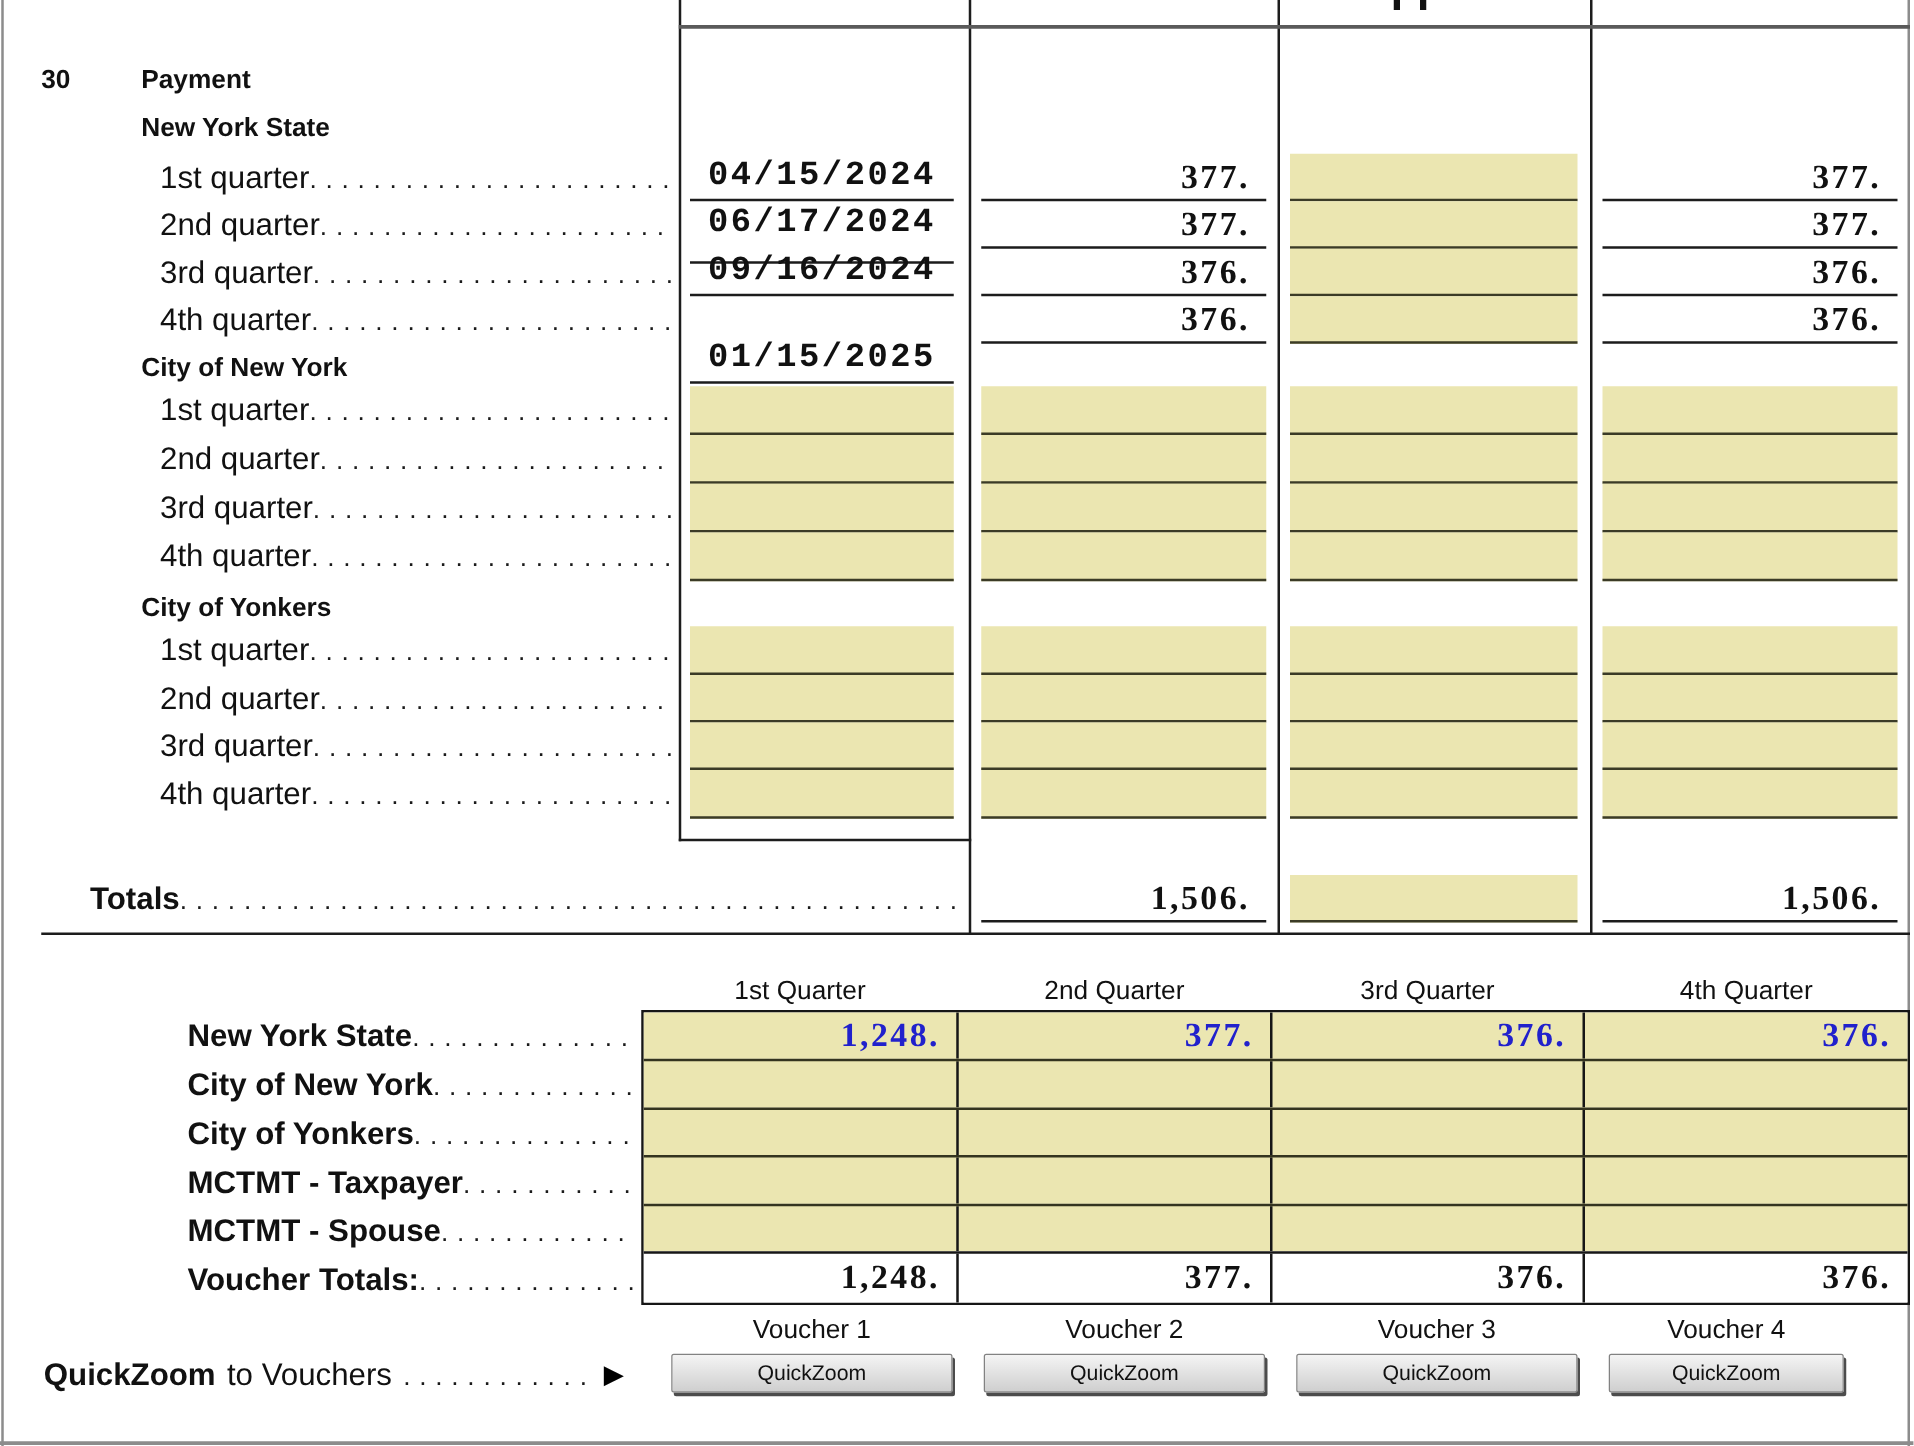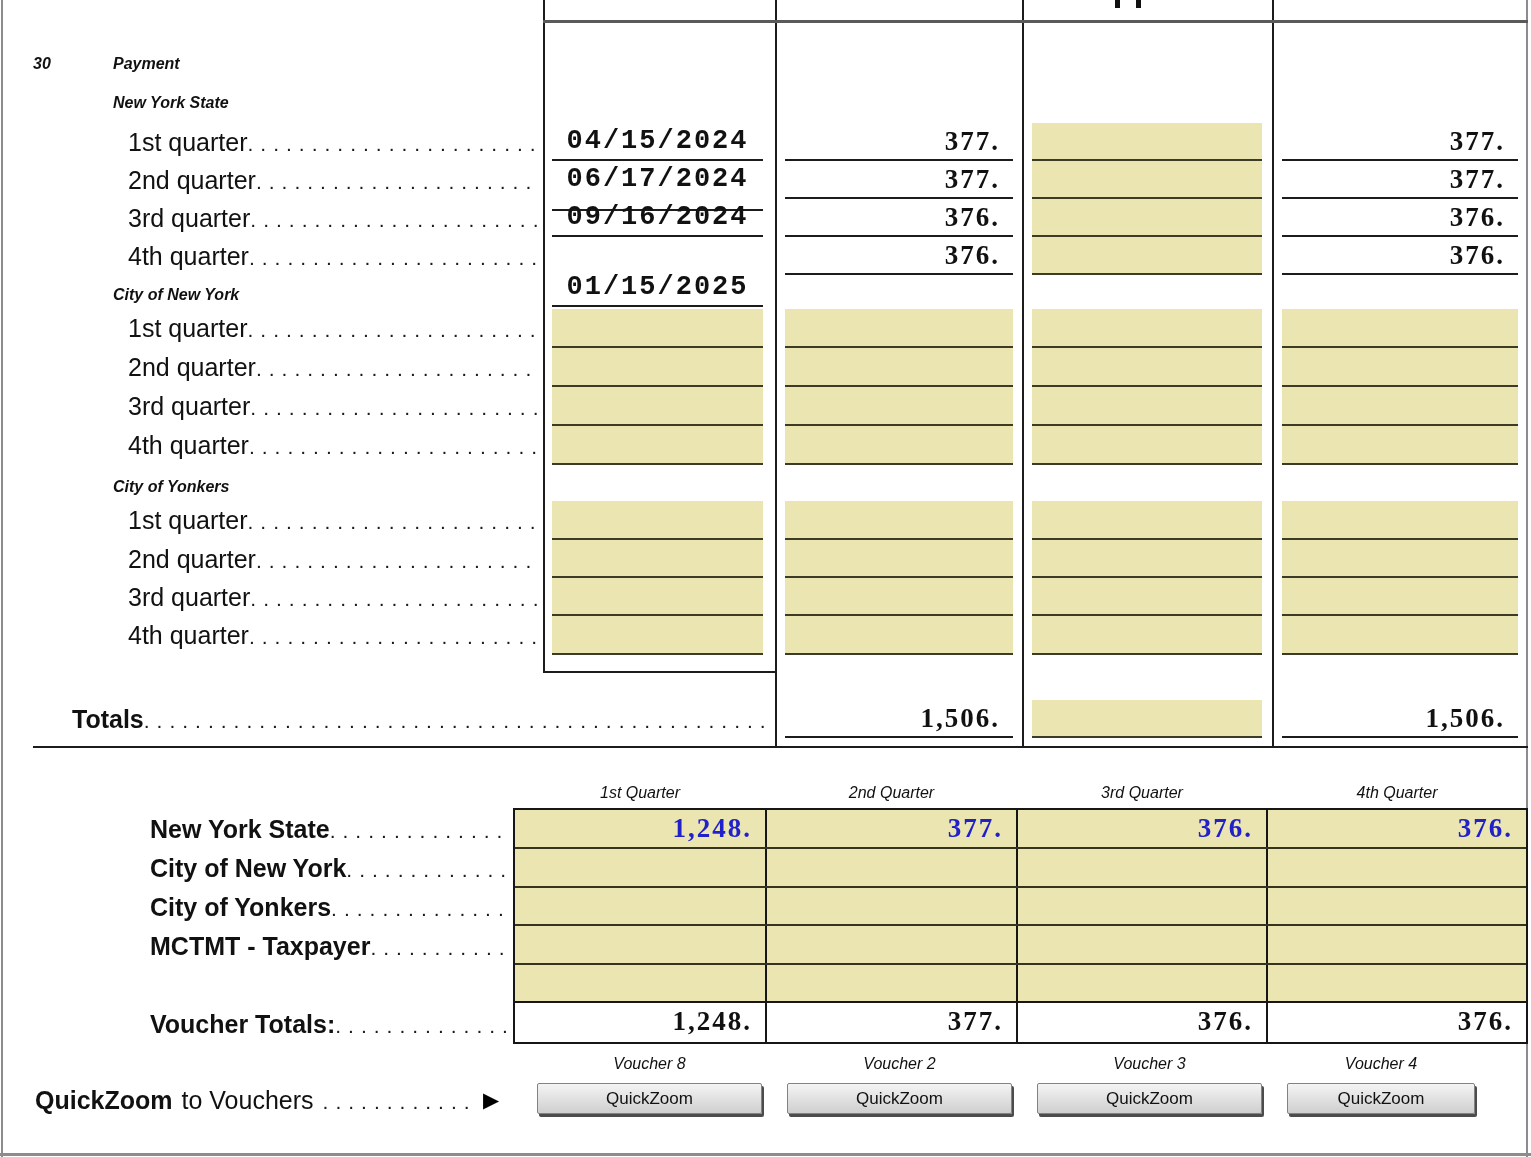--- a/index.html
+++ b/index.html
@@ -6,21 +6,21 @@
   #page{
     position:relative;width:1531px;height:1157px;background:#ffffff;
     font-family:"Liberation Sans","DejaVu Sans",sans-serif;color:#111;
     overflow:hidden;
   }
   .abs{position:absolute;box-sizing:border-box;}
   .vline{background:#1c1c1c;width:2px;}
   .hline{background:#1c1c1c;height:2px;}
   .grayline{background:#5a5a5a;}
   .pageborder{background:#8c8c8c;}
-  .lbl{font-size:16px;line-height:32px;font-style:italic;}
+  .lbl{font-size:21px;line-height:32px;}
   .b{font-weight:bold;}
   .mono{font-family:"Liberation Mono","DejaVu Sans Mono",monospace;font-weight:bold;
         font-size:27px;letter-spacing:2px;}
   .rowline{display:flex;align-items:baseline;overflow:hidden;white-space:nowrap;}
   .rowline .txt{font-size:25px;}
   .dots{flex:1;overflow:hidden;white-space:nowrap;font-size:21px;letter-spacing:7px;color:#1a1a1a;}
   .dots::after{content:"................................................................................";}
   .cell{line-height:36px;}
   .ul{border-bottom:2px solid #1c1c1c;}
   .yellow{background:#ebe6b1;}
@@ -203,20 +203,24 @@
       <span class="dots"></span>
     </div>
   <div class="abs rowline" style="left:150px;top:888px;width:358px;height:39px;line-height:39px;">
       <span class="txt b">City of Yonkers</span>
       <span class="dots"></span>
     </div>
   <div class="abs rowline" style="left:150px;top:927px;width:358px;height:39px;line-height:39px;">
       <span class="txt b">MCTMT - Taxpayer</span>
       <span class="dots"></span>
     </div>
+  <div class="abs rowline" style="left:150px;top:966px;width:358px;height:39px;line-height:39px;">
+      <span class="txt b">MCTMT - Spouse</span>
+      <span class="dots"></span>
+    </div>
   <div class="abs rowline" style="left:150px;top:1005px;width:358px;height:39px;line-height:39px;">
       <span class="txt b">Voucher Totals:</span>
       <span class="dots"></span>
     </div>
 
   <div id="vgrid" class="abs" style="left:513px;top:808px;width:1015px;height:236px;">
     <div class="vrow yellow">
       <div class="vcell c1 mono right blue">1,248.</div>
       <div class="vcell c2 mono right blue">377.</div>
       <div class="vcell c3 mono right blue">376.</div>
@@ -247,21 +251,21 @@
       <div class="vcell c4 mono right"></div>
     </div>
     <div class="vrow totals">
       <div class="vcell c1 mono right">1,248.</div>
       <div class="vcell c2 mono right">377.</div>
       <div class="vcell c3 mono right">376.</div>
       <div class="vcell c4 mono right">376.</div>
     </div>
   </div>
 
-  <div class="abs lbl center" style="left:537px;top:1050px;width:225px;line-height:28px;">Voucher 8</div>
+  <div class="abs lbl center" style="left:537px;top:1050px;width:225px;line-height:28px;">Voucher 1</div>
   <div class="abs lbl center" style="left:787px;top:1050px;width:225px;line-height:28px;">Voucher 2</div>
   <div class="abs lbl center" style="left:1037px;top:1050px;width:225px;line-height:28px;">Voucher 3</div>
   <div class="abs lbl center" style="left:1287px;top:1050px;width:188px;line-height:28px;">Voucher 4</div>
 
   <div class="abs rowline" style="left:35px;top:1085px;width:440px;height:30px;line-height:30px;">
     <span class="txt b">QuickZoom</span>
       <span class="txt" style="margin-left:9px;">to Vouchers</span>
       <span class="dots" style="margin-left:9px;"></span>
   </div>
   <div class="abs" style="left:483px;top:1086px;font-size:21px;line-height:28px;color:#000;">▶</div>

